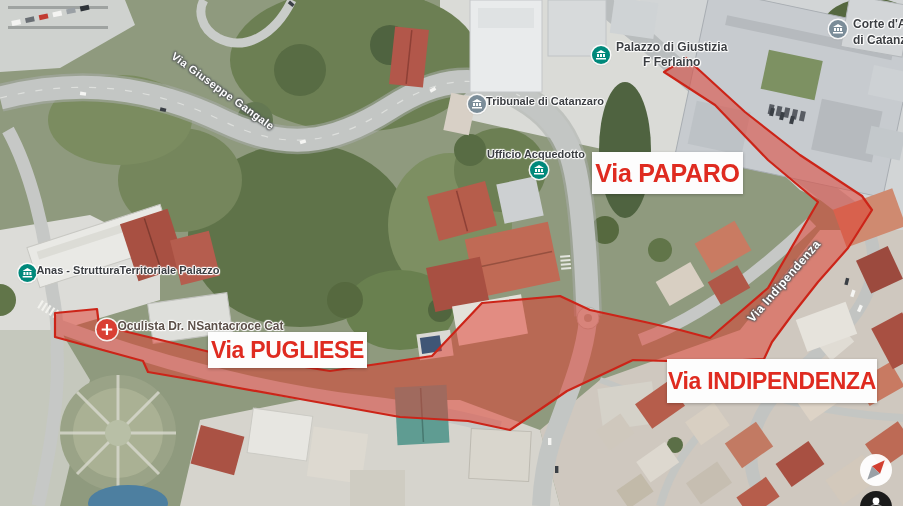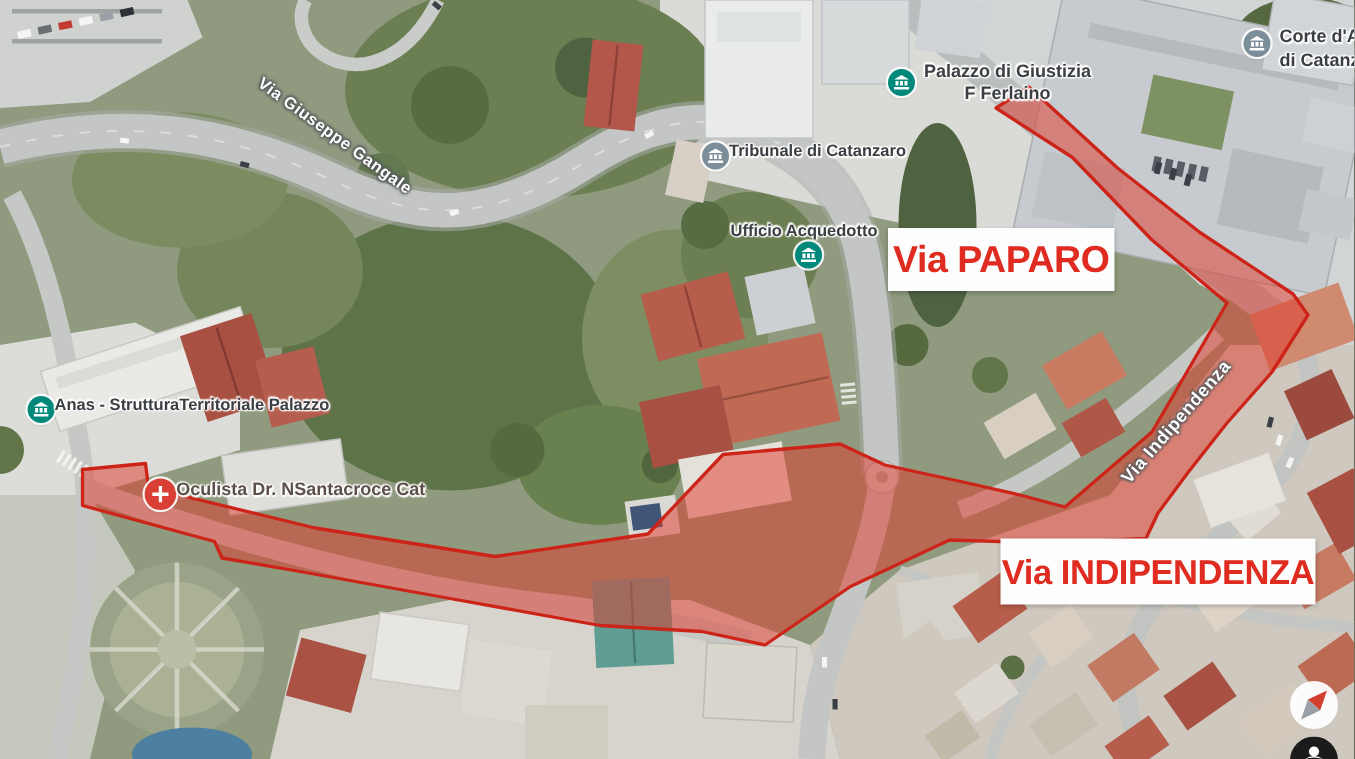--- a/index.html
+++ b/index.html
@@ -334,20 +334,23 @@
         </svg>
     </span>
     <span class="poi-text" style="font-size:12px;line-height:15px;color:#5c5049;">Oculista Dr. N</span>
     <span class="poi-text" style="font-size:12px;line-height:15px;color:#5c5049;">Santacroce Cat</span>
   </div>
 
   <div class="hl-box" style="left:592px;top:152px;width:151px;height:42px;">
     <span class="hl-text" style="font-size:25px;">Via PAPARO</span>
   </div>
 
+  <div class="hl-box" style="left:208px;top:332px;width:159px;height:36px;">
+    <span class="hl-text" style="font-size:23px;">Via PUGLIESE</span>
+  </div>
 
   <div class="hl-box" style="left:667px;top:359px;width:210px;height:44px;">
     <span class="hl-text" style="font-size:23px;">Via INDIPENDENZA</span>
   </div>
 
   <svg class="ctl" style="left:858px;top:452px;" width="36" height="36" viewBox="0 0 36 36">
     <circle cx="18" cy="18" r="16" fill="#ffffff" opacity="0.95"></circle>
     <g transform="rotate(42 18 18)">
       <polygon points="18,5 12.5,18 23.5,18" fill="#d23f31"></polygon>
       <polygon points="12.5,18 23.5,18 18,31" fill="#9aa0a6"></polygon>

